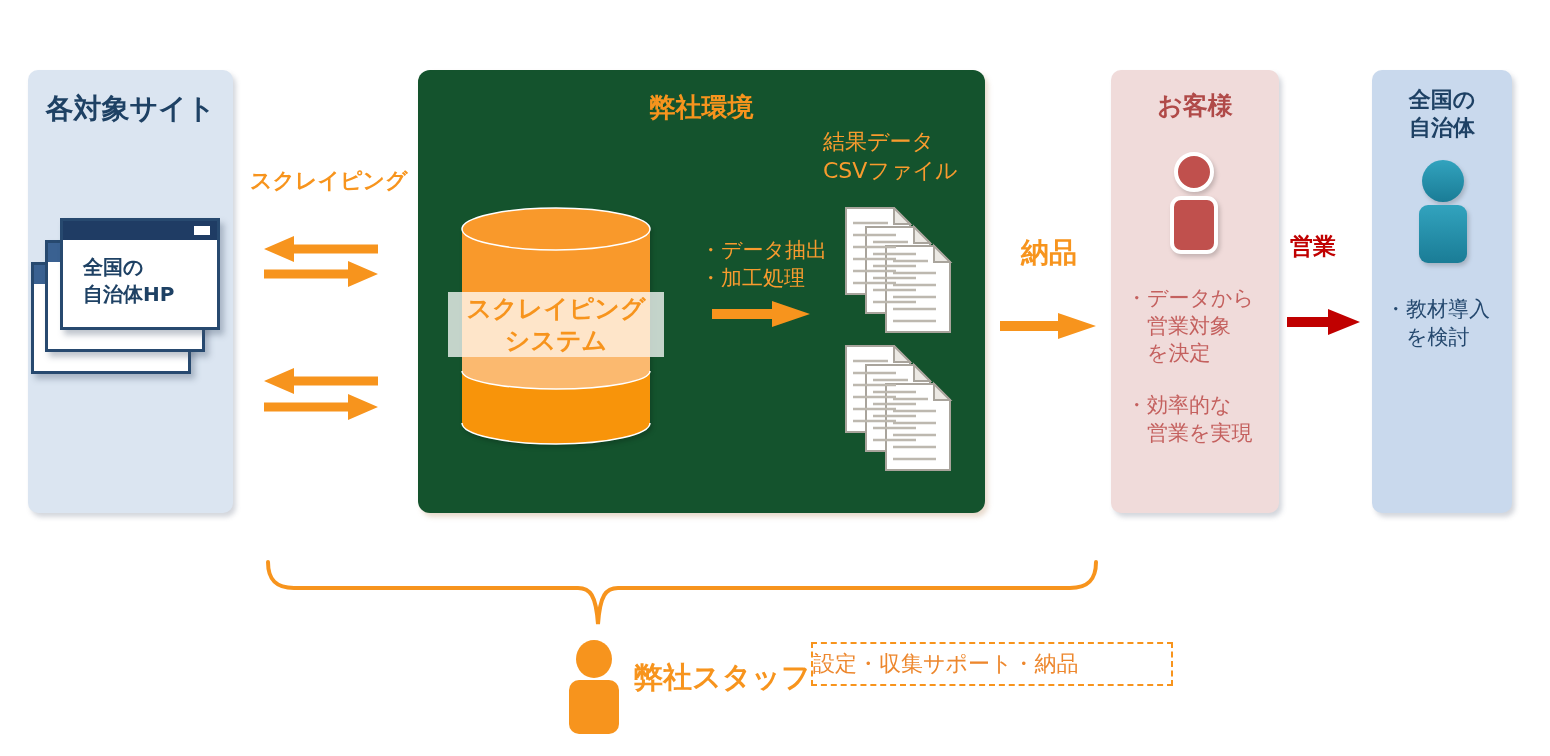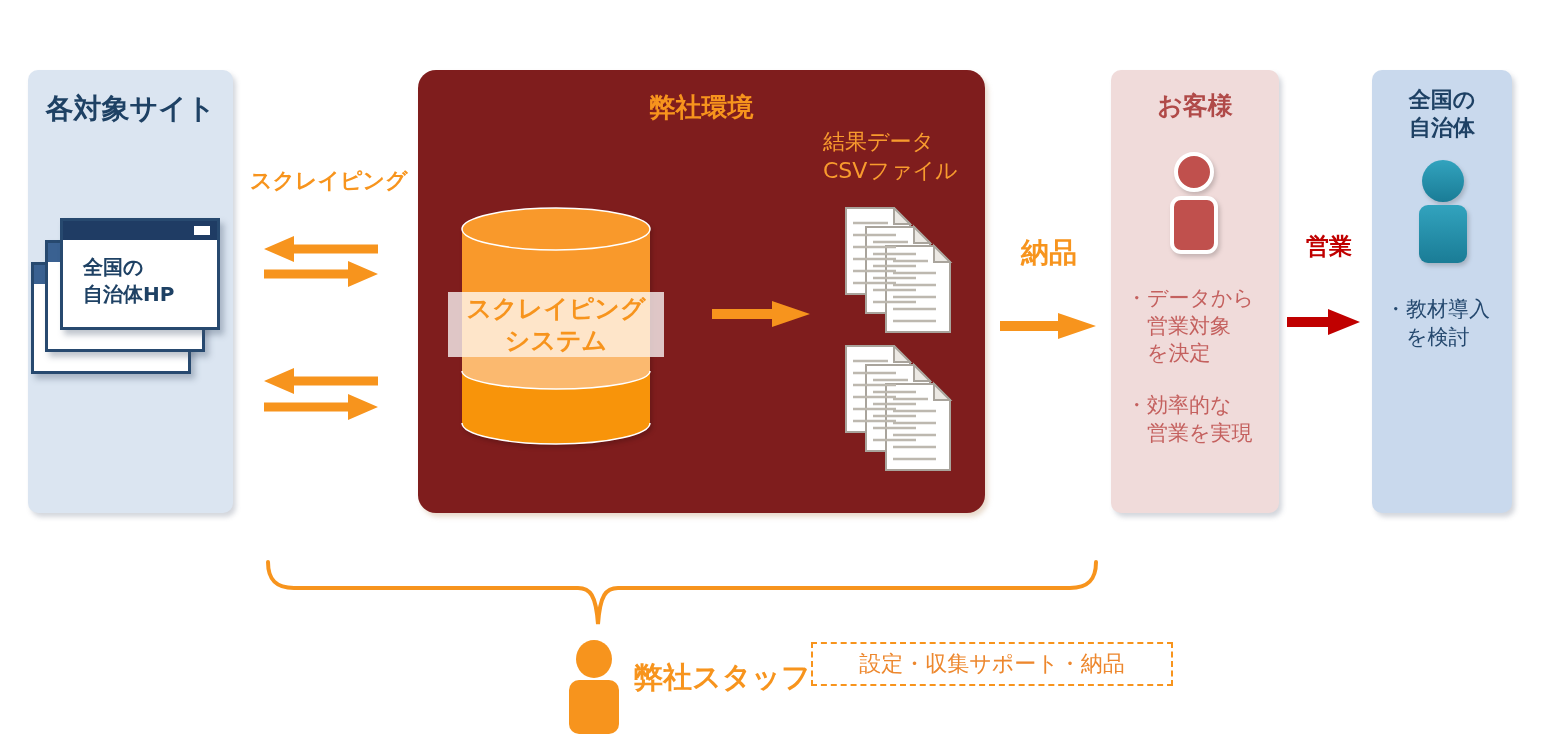--- a/index.html
+++ b/index.html
@@ -7,21 +7,21 @@
     position:relative;width:1548px;height:756px;background:#fff;overflow:hidden;
     font-family:"DejaVu Sans","Liberation Sans",sans-serif;
   }
   .abs{position:absolute;}
   .pre{white-space:pre-line;}
   .hang{white-space:pre-line;padding-left:1em;text-indent:-1em;}
 
   
   .panel{position:absolute;border-radius:10px;box-shadow:3px 4px 5px rgba(110,120,140,.30);}
   .panel-sites{left:28px;top:70px;width:205px;height:443px;background:#DBE5F1;}
-  .panel-company{left:418px;top:70px;width:567px;height:443px;background:#7f1d1d;border-radius:18px;box-shadow:3px 4px 5px rgba(190,150,110,.35);}
+  .panel-company{left:418px;top:70px;width:567px;height:443px;background:#14532d;border-radius:12px;box-shadow:3px 4px 5px rgba(190,150,110,.35);}
   .panel-customer{left:1111px;top:70px;width:168px;height:443px;background:#F0DBDA;}
   .panel-muni{left:1372px;top:70px;width:140px;height:443px;background:#C9D9ED;}
 
   .ptitle{position:absolute;left:0;right:0;text-align:center;font-weight:bold;line-height:1.25;}
   .t-sites{top:21px;font-size:28px;color:#1E4164;}
   .t-company{top:21px;font-size:26px;color:#F7941D;}
   .t-customer{top:20px;font-size:25px;color:#B04A48;}
   .t-muni{top:16px;font-size:22px;color:#1E4164;}
 
   
@@ -36,33 +36,33 @@
   .dbband{position:absolute;left:30px;top:222px;width:216px;height:65px;background:rgba(255,255,255,.75);
           display:flex;align-items:center;justify-content:center;text-align:center;
           font-size:25px;font-weight:bold;color:#F7941D;line-height:1.25;}
   .procnote{position:absolute;left:282px;top:166px;font-size:21px;color:#F89B2E;line-height:1.35;}
   .outlabel{position:absolute;left:405px;top:58px;width:150px;text-align:left;font-size:22px;color:#F89B2E;line-height:1.3;}
 
   
   .flowlabel{position:absolute;font-weight:bold;}
   .l-scrape{left:250px;top:166px;width:160px;font-size:22px;font-weight:600;color:#F7941D;}
   .l-delivery{left:1018px;top:234px;width:62px;font-size:28px;color:#F7941D;text-align:center;}
-  .l-sales{left:1290px;top:231px;width:62px;font-size:23px;color:#C00000;text-align:right;}
+  .l-sales{left:1290px;top:231px;width:62px;font-size:23px;color:#C00000;text-align:left;}
 
   
   .note{position:absolute;font-size:21px;line-height:1.32;}
   .cnote{color:#C4605E;left:15px;width:145px;}
   .cnote1{top:215px;}
   .cnote2{top:322px;}
   .mnote{color:#24486E;left:13px;width:122px;top:226px;}
 
   
   .stafflabel{position:absolute;left:634px;top:658px;font-size:29px;font-weight:bold;color:#F7941D;}
   .taskbox{position:absolute;left:811px;top:642px;width:362px;height:44px;border:2px dashed #F7941D;
-           box-sizing:border-box;display:flex;align-items:center;justify-content:center;
+           box-sizing:border-box;display:flex;align-items:center;
            font-size:22px;color:#ED872D;background:#fff;}
 
   svg{display:block;}
   .shadowed{filter:drop-shadow(2px 3px 2px rgba(0,0,0,.18));}
 </style>
 </head>
 <body>
 
 <div class="stage">
 
@@ -109,20 +109,22 @@
       <ellipse cx="101" cy="218" rx="94" ry="21" fill="#F9992B"></ellipse>
       <path d="M7,166 A94,18 0 0 0 195,166 L195,218 A94,21 0 0 1 7,218 Z" fill="#F8940A"></path>
       <path d="M7,152 L195,152 L195,166 A94,18 0 0 1 7,166 Z" fill="rgba(255,255,255,0.32)"></path>
       <path d="M7,166 A94,18 0 0 0 195,166" fill="none" stroke="#FFFFFF" stroke-width="1.5"></path>
       <path d="M7,218 A94,21 0 0 0 195,218" fill="none" stroke="#FFFFFF" stroke-width="1.5"></path>
       <ellipse cx="101" cy="24" rx="94" ry="21" fill="#F9992B" stroke="#FFFFFF" stroke-width="1.5"></ellipse>
     </svg>
     <div class="dbband pre">スクレイピング
 システム</div>
 
+    <div class="procnote pre">・データ抽出
+・加工処理</div>
     <svg class="abs" style="left:294px;top:230px" width="100" height="28" viewBox="0 0 100 28">
       <polygon points="0,9 60,9 60,1 98,14 60,27 60,19 0,19" fill="#F7941D"></polygon>
     </svg>
 
     <div class="outlabel pre">結果データ
 CSVファイル</div>
 
     <svg class="abs" style="left:427px;top:137px" width="108" height="126" viewBox="0 0 108 126">
       <g stroke="#A9A49C" stroke-width="2" fill="#FFFFFF">
         <g transform="translate(1,1)">

